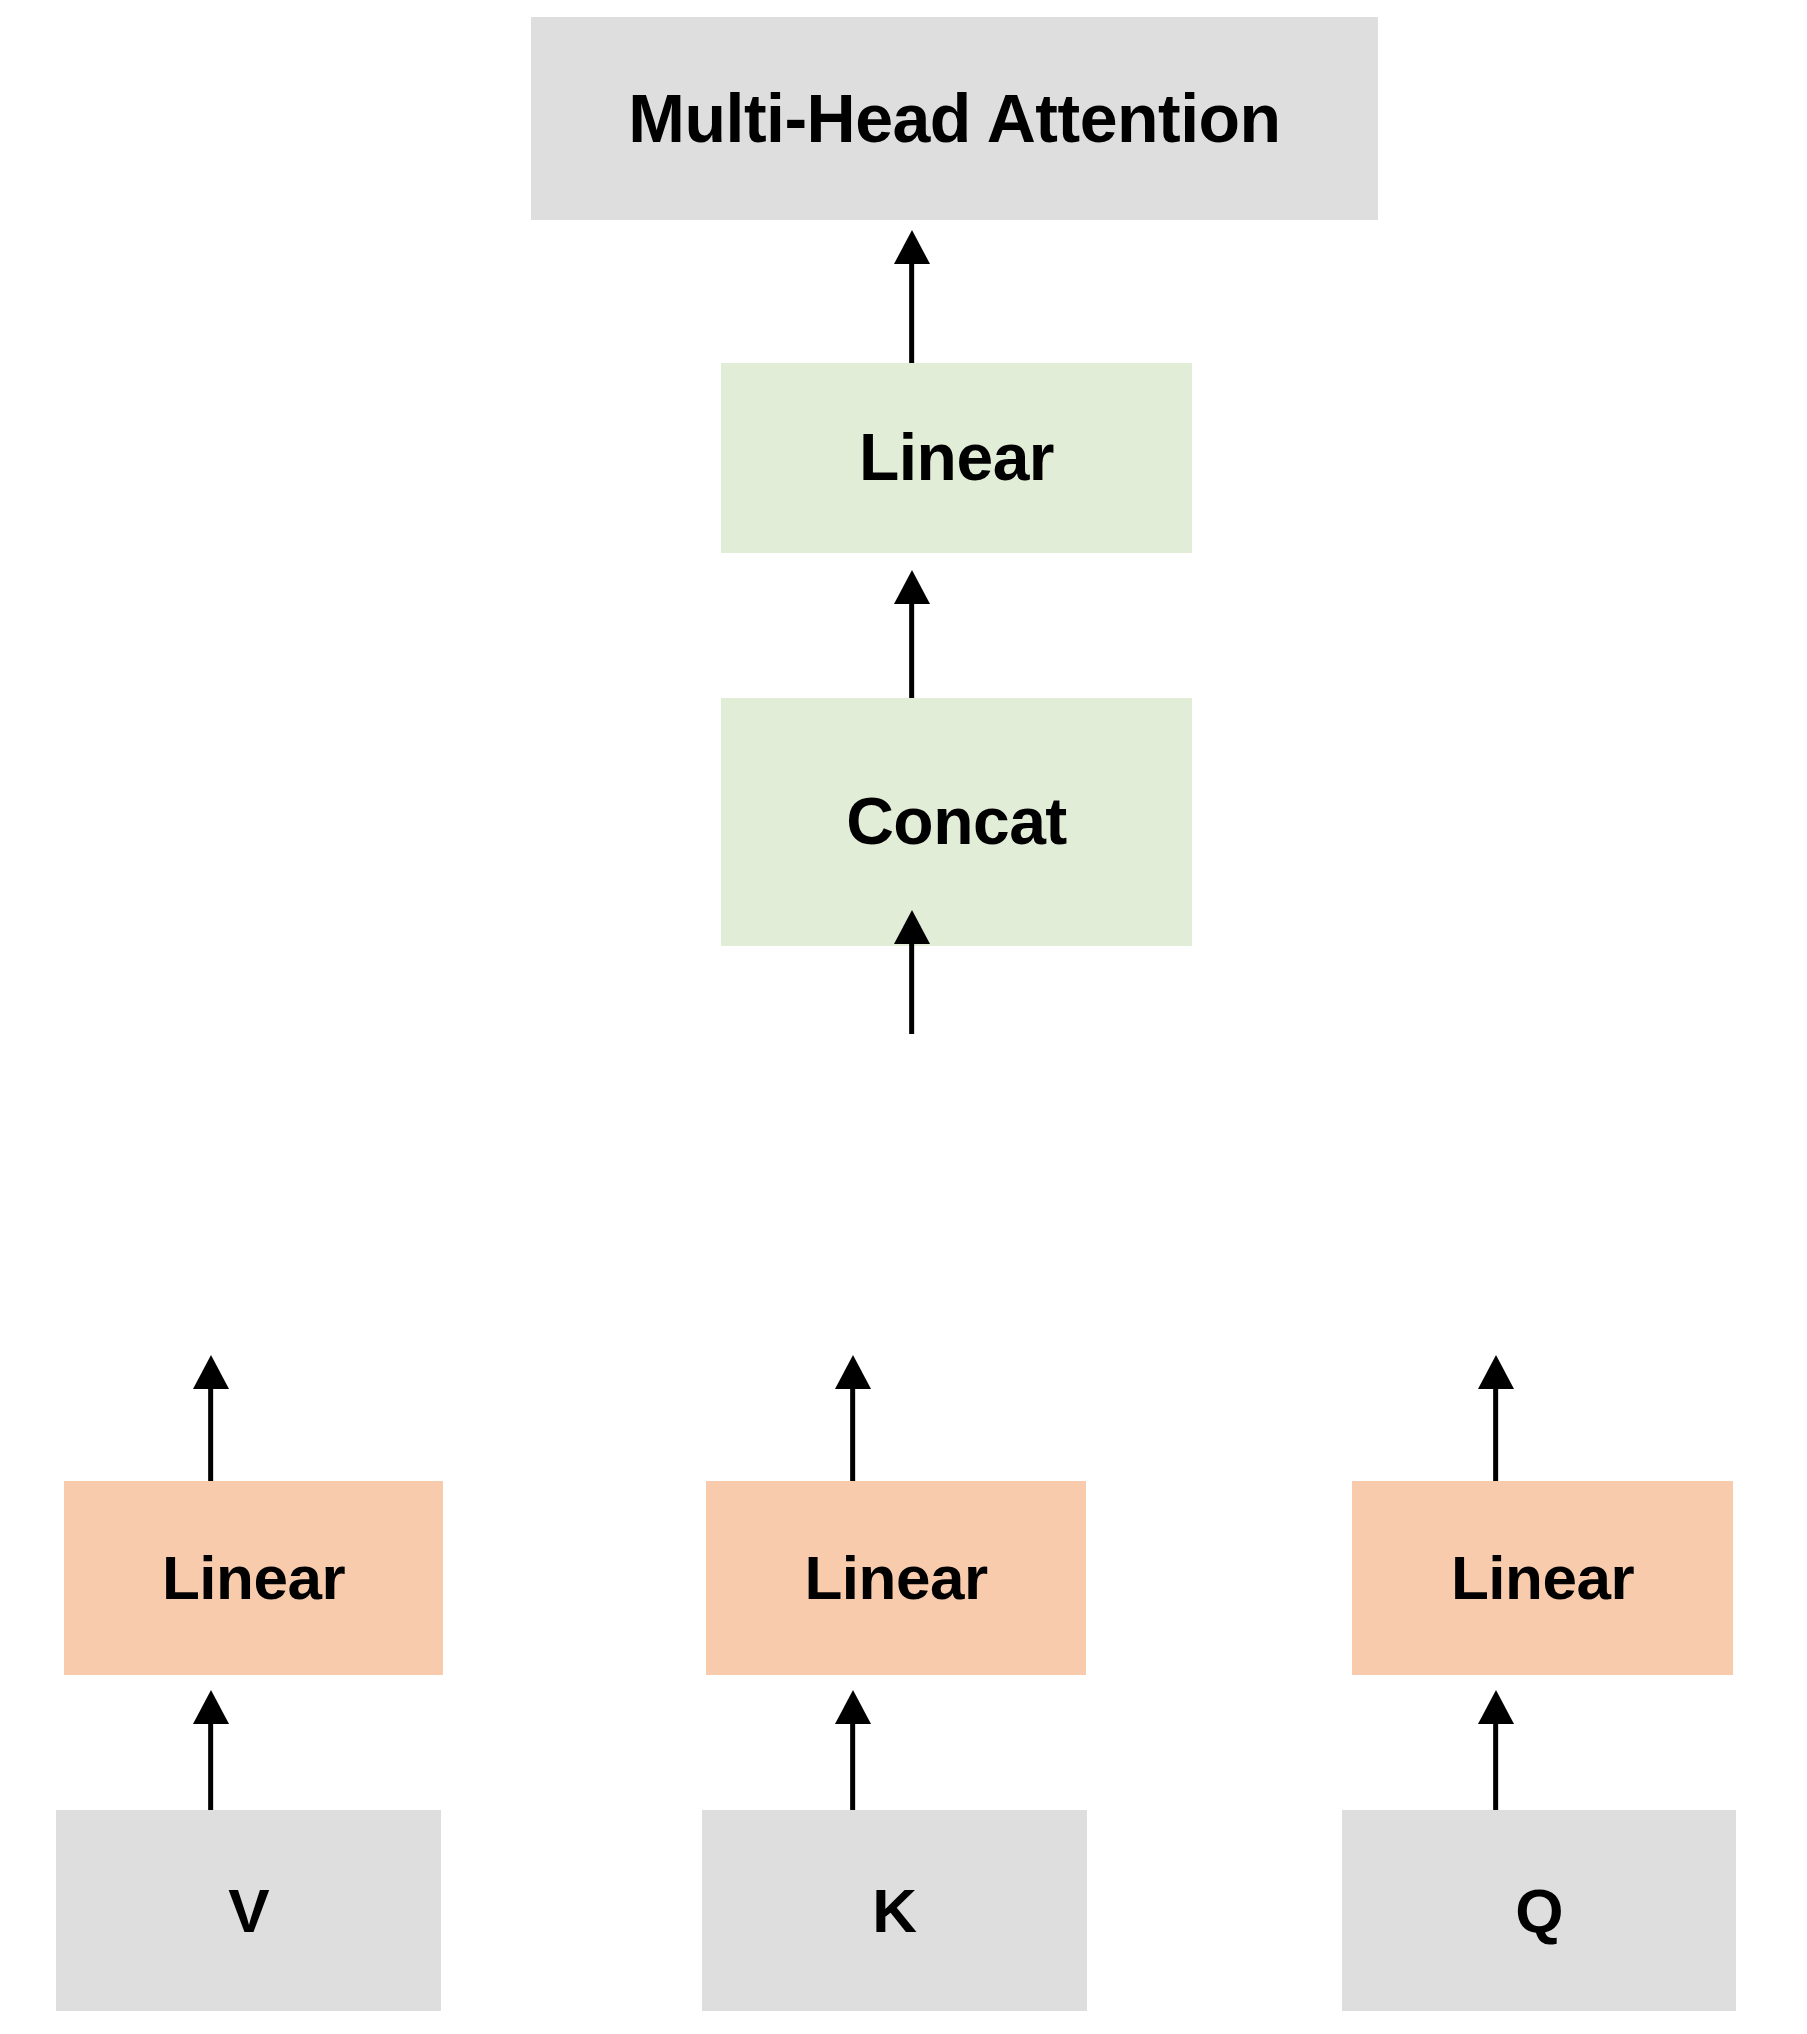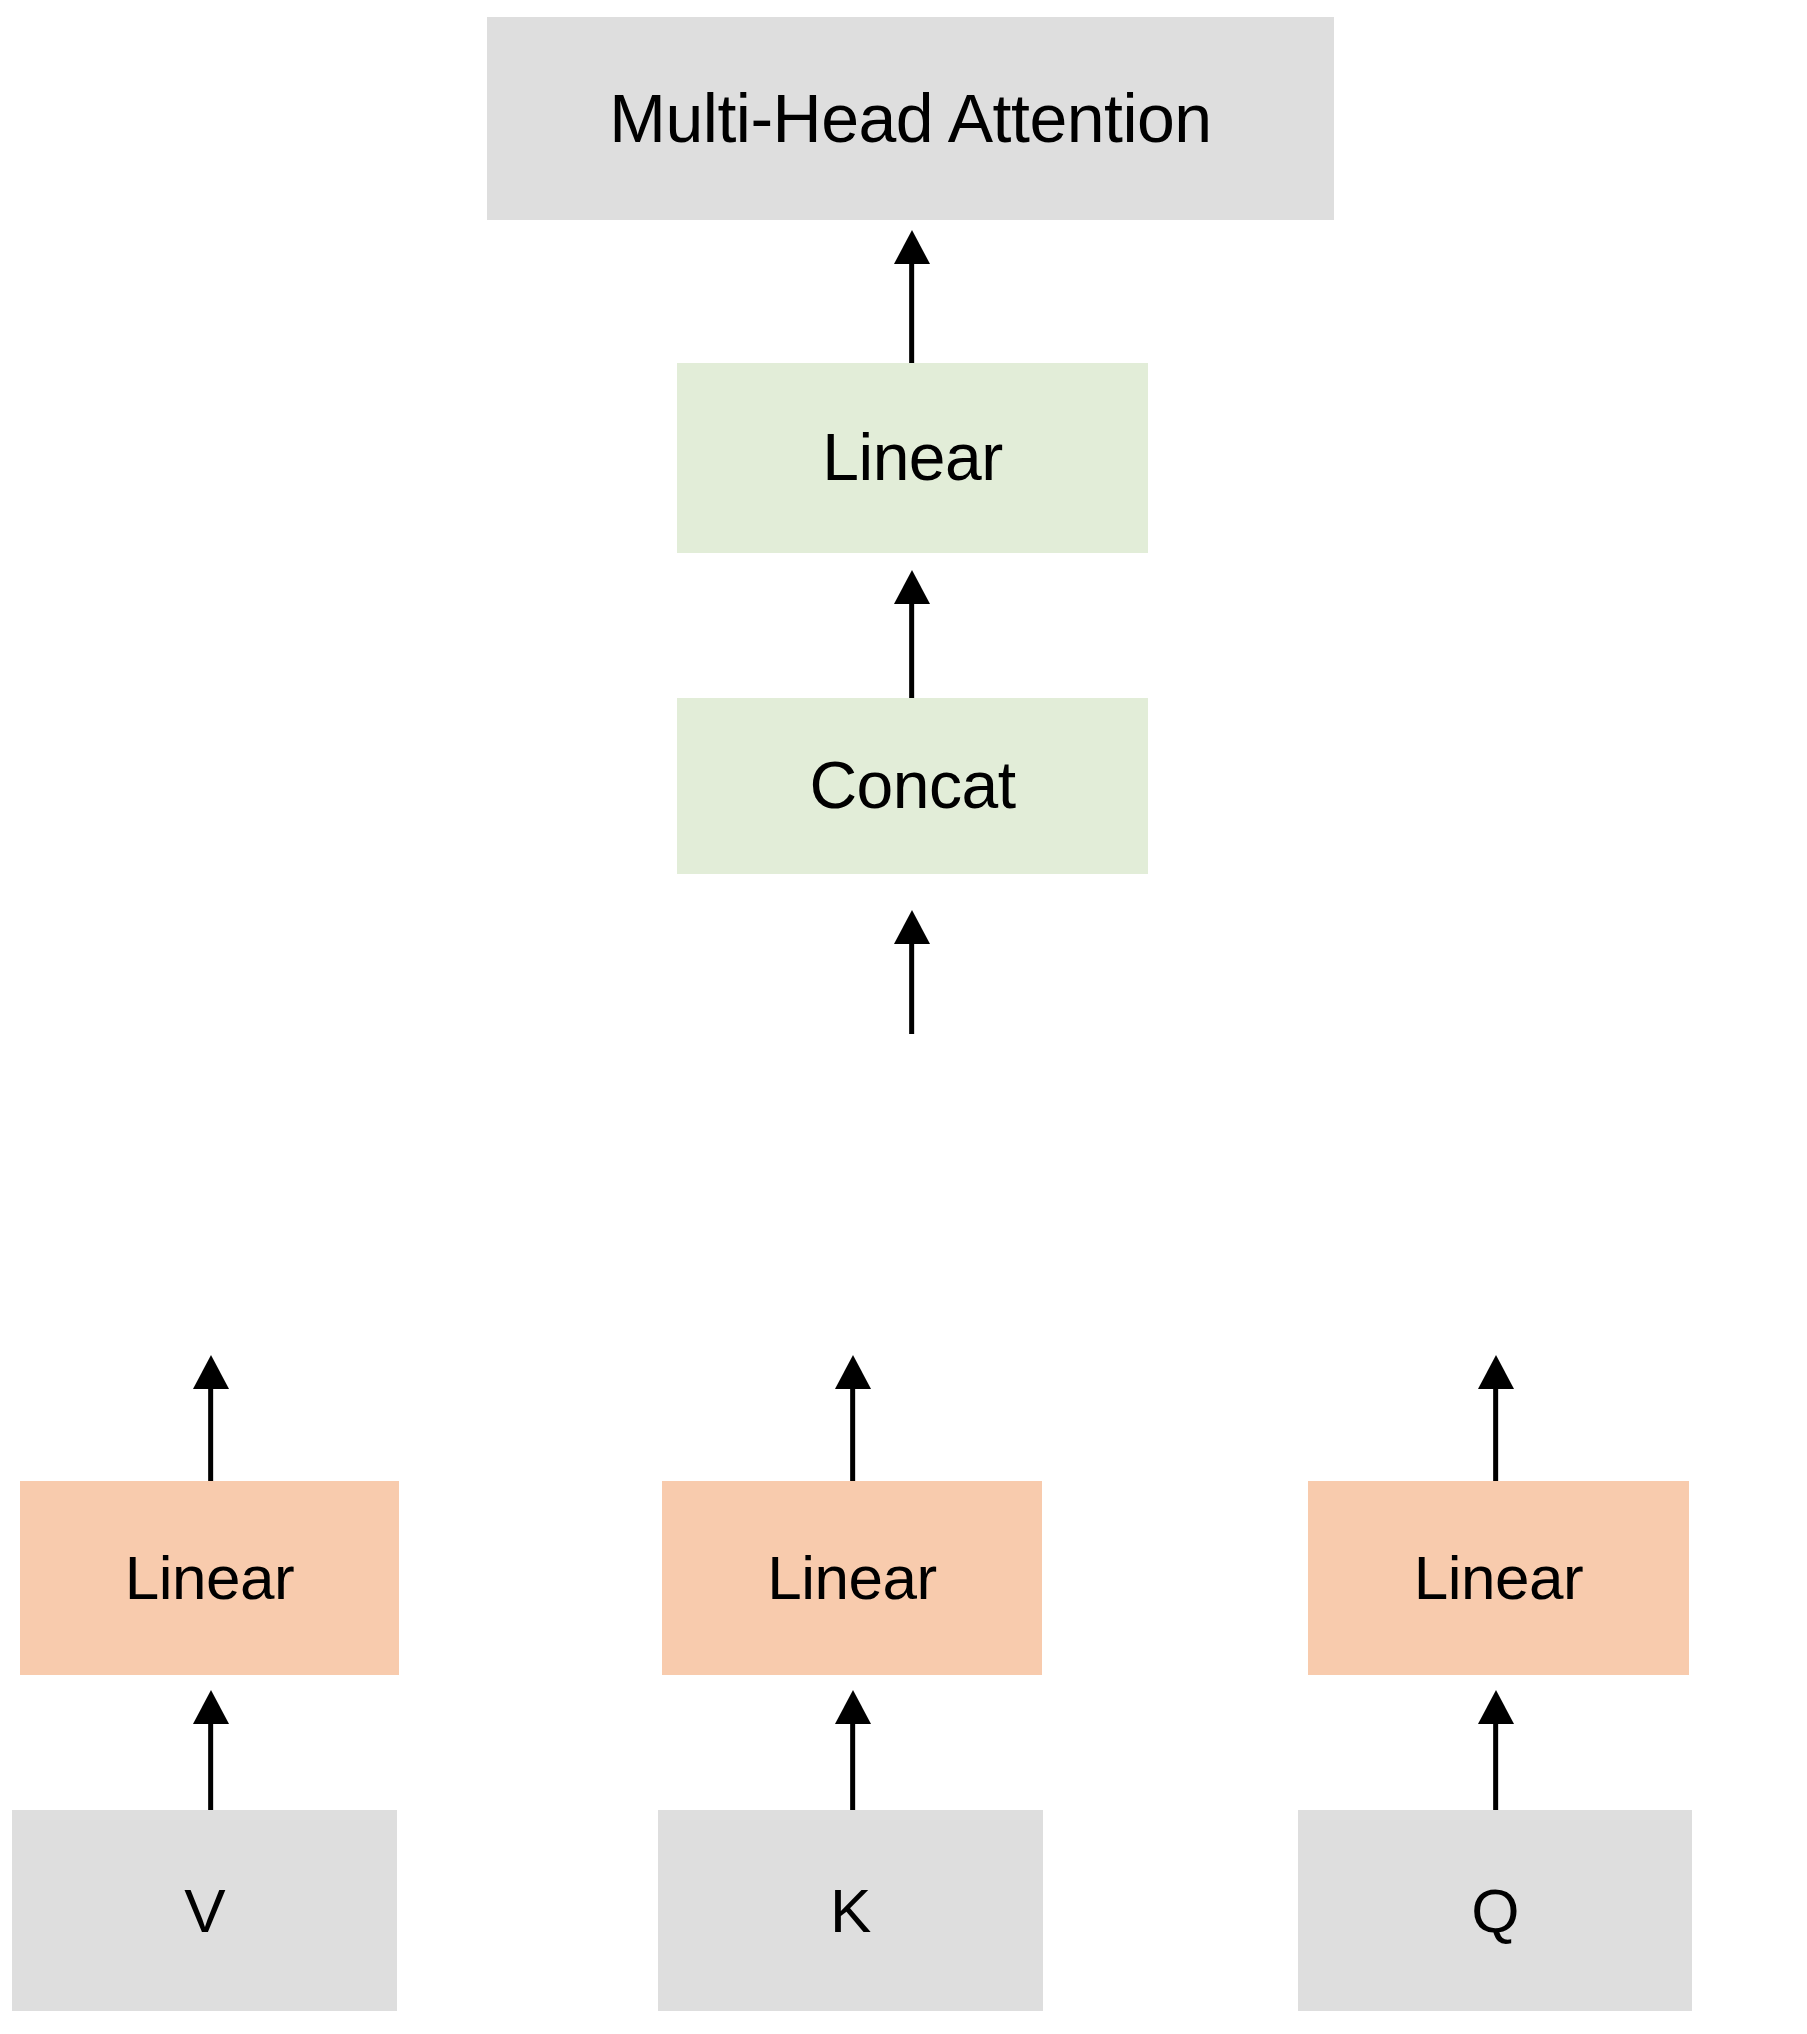--- a/index.html
+++ b/index.html
@@ -17,35 +17,36 @@
     background: #ffffff;
     overflow: hidden;
   }
   .node {
     position: absolute;
     display: flex;
     align-items: center;
     justify-content: center;
     box-sizing: border-box;
     color: #000000;
-    font-weight: normal;
+    font-weight: bold;
     line-height: 1.05;
     text-align: center;
     letter-spacing: -0.5px;
     white-space: nowrap;
+    margin-left: 44px;
   }
   .node-gray   { background: #DEDEDE; }
   .node-green  { background: #E2EDD8; }
   .node-blue   { background: #B4C7E7; }
   .node-orange { background: #F8CBAD; }
 
   
   .n-mha    { left: 487px;  top: 17px;   width: 847px;  height: 203px;  font-size: 68px; }
   .n-linear-out { left: 677px; top: 363px; width: 471px; height: 190px; font-size: 66px; }
-  .n-concat { left: 677px;  top: 698px;  width: 471px;  height: 176px;  font-size: 66px; }
+  .n-concat { left: 677px;  top: 698px;  width: 471px;  height: 248px;  font-size: 66px; }
   .n-sdpa   { left: 24.6px;   top: 1034px; width: 1764px; height: 307px;  font-size: 70px; }
   .n-lin-v  { left: 20px;   top: 1481px; width: 379px;  height: 194px;  font-size: 62px; }
   .n-lin-k  { left: 662px;  top: 1481px; width: 380px;  height: 194px;  font-size: 62px; }
   .n-lin-q  { left: 1308px; top: 1481px; width: 381px;  height: 194px;  font-size: 62px; }
   .n-v      { left: 12.3px;   top: 1810px; width: 385px;  height: 201px;  font-size: 62px; }
   .n-k      { left: 658px;  top: 1810px; width: 385px;  height: 201px;  font-size: 62px; }
   .n-q      { left: 1298px; top: 1810px; width: 394px;  height: 201px;  font-size: 62px; }
 
   
   .arrow {

